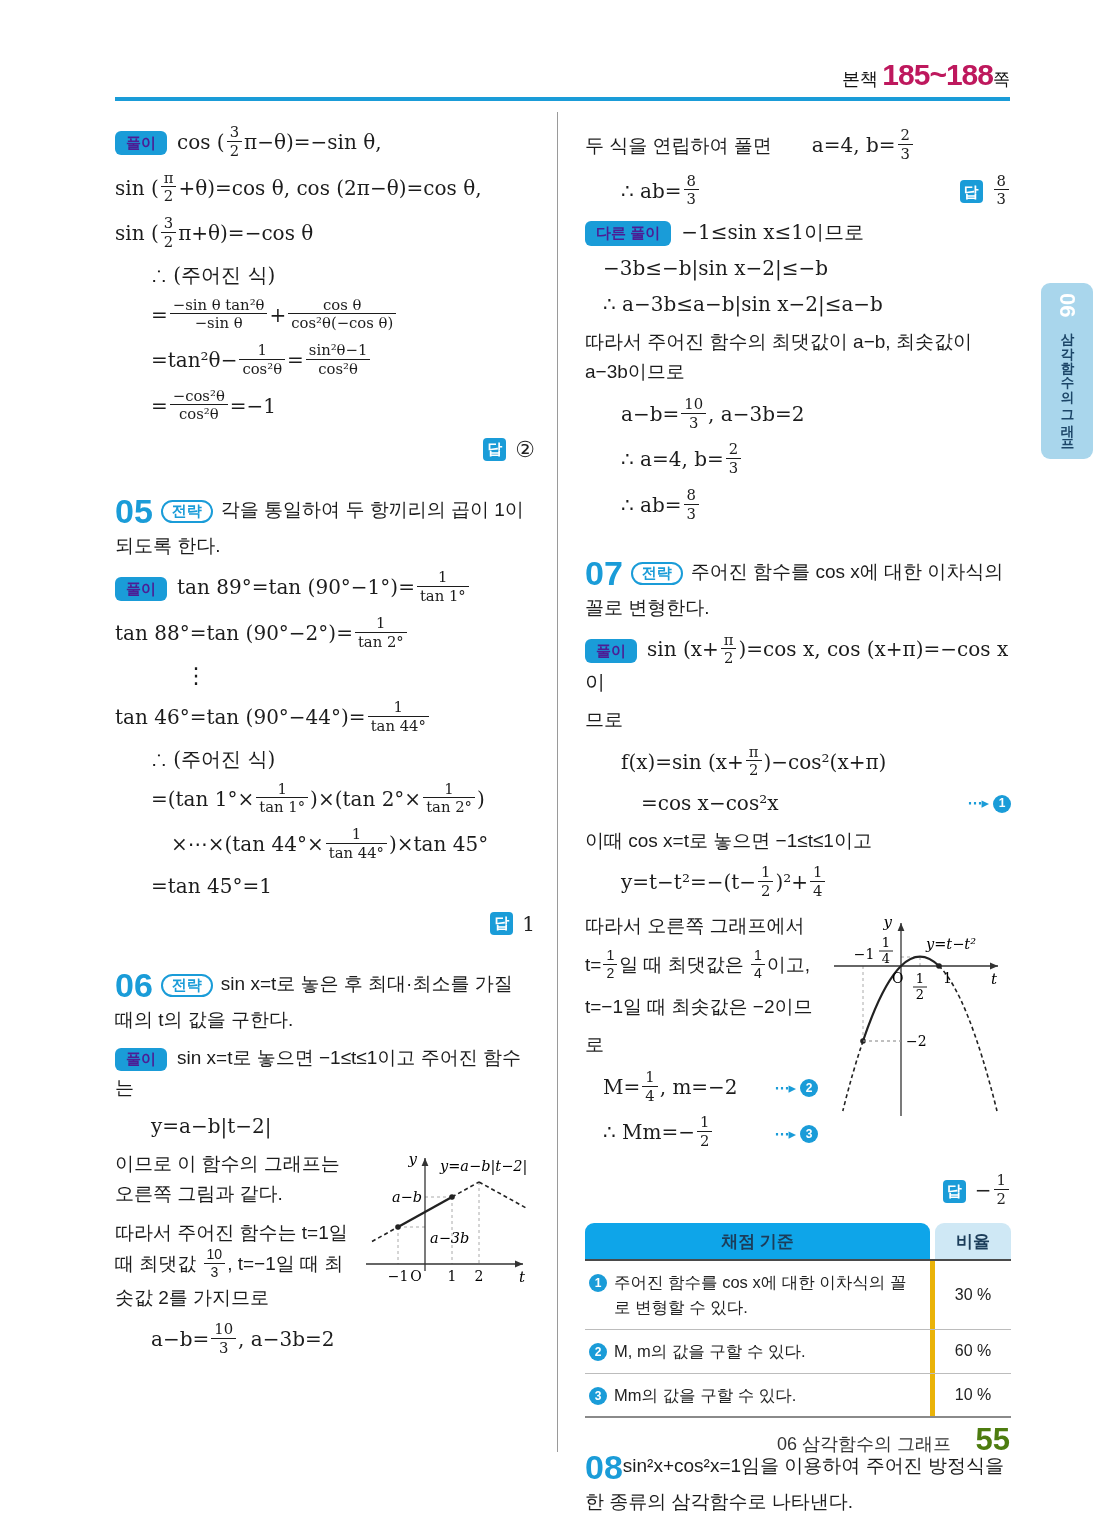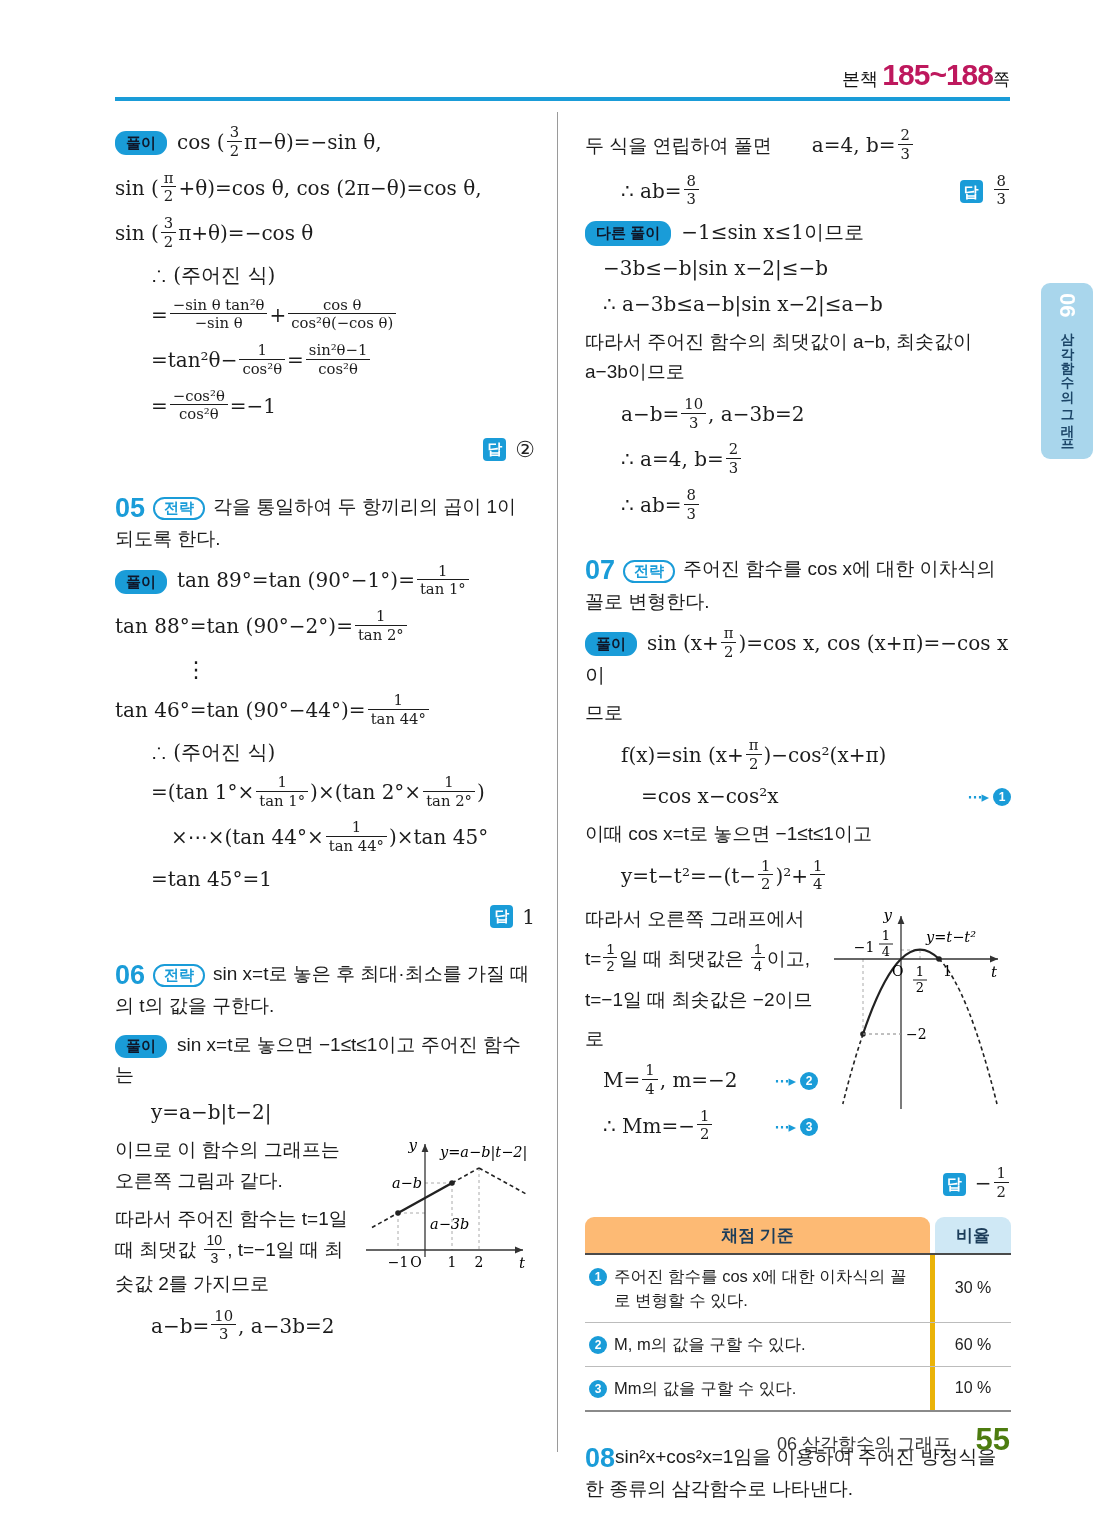--- a/index.html
+++ b/index.html
@@ -29,50 +29,50 @@
   .para{margin:8px 0;}
   .ind1{padding-left:36px;}
   .ind2{padding-left:56px;}
   .ind3{padding-left:18px;}
   .frac{display:inline-flex;flex-direction:column;vertical-align:middle;text-align:center;
         font-size:0.74em;line-height:1.2;margin:0 2px;position:relative;top:-2px;}
   .fnum{padding:0 3px;display:block;}
   .fden{border-top:1.3px solid #1c1c1c;padding:0 3px;display:block;}
   .vdots{padding-left:70px;font-size:22px;letter-spacing:2px;}
   
-  .badge-solid{display:inline-block;background:#1a9cd8;color:#0f172a;border-radius:11px;
+  .badge-solid{display:inline-block;background:#1a9cd8;color:#4c1d95;border-radius:6px;
                padding:2px 11px;font-size:15px;font-weight:bold;font-family:"Liberation Sans",sans-serif;
                vertical-align:middle;margin-right:10px;white-space:nowrap;}
   .badge-outline{display:inline-block;border:2px solid #1a9cd8;color:#1a9cd8;border-radius:13px;
                padding:0px 9px;font-size:15px;font-weight:bold;font-family:"Liberation Sans",sans-serif;
                vertical-align:middle;margin:0 8px;white-space:nowrap;background:#fff;}
   .badge-ans{display:inline-flex;align-items:center;justify-content:center;width:23px;height:23px;
              background:#1a9cd8;color:#fff;border-radius:4px;font-size:15px;font-weight:bold;
              font-family:"Liberation Sans",sans-serif;margin-right:9px;}
-  .sec-num{color:#1a9cd8;font-weight:bold;font-size:27px;font-family:"Liberation Sans",sans-serif;
+  .sec-num{color:#1a9cd8;font-weight:bold;font-size:34px;font-family:"Liberation Sans",sans-serif;
            vertical-align:middle;letter-spacing:0px;}
   .ans-row{display:flex;justify-content:flex-end;align-items:center;margin:12px 0 4px 0;
            font-family:"DejaVu Serif","Liberation Serif",serif;font-size:20px;}
   .row-flex{display:flex;align-items:center;}
   .row-flex .right{margin-left:auto;display:inline-flex;align-items:center;}
   .circled{font-size:22px;}
   .circ{display:inline-flex;align-items:center;justify-content:center;width:18px;height:18px;
         border-radius:50%;background:#1a9cd8;color:#fff;font-size:12px;font-weight:bold;
         font-family:"Liberation Sans",sans-serif;flex:0 0 auto;}
   .dasharrow{color:#1a9cd8;font-weight:bold;font-size:15px;letter-spacing:-1px;margin-right:5px;}
   .refmark{display:inline-flex;align-items:center;}
   .sec-gap{margin-top:30px;}
   
   .graph-float{float:right;margin:0 0 4px 8px;}
   svg text{font-family:"DejaVu Serif","Liberation Serif",serif;}
   .sv-it{font-style:italic;}
   
   .gtable{margin-top:14px;font-family:"Liberation Sans",sans-serif;}
   .t-head{display:flex;gap:5px;}
-  .t-h1{flex:1;background:#fdba74;border-radius:9px 9px 0 0;text-align:center;padding:7px 0 6px 0;
+  .t-h1{flex:1;background:#0ea5e9;border-radius:9px 9px 0 0;text-align:center;padding:7px 0 6px 0;
         font-weight:bold;font-size:17px;color:#1c3d5a;}
   .t-h2{width:76px;background:#cfe8f5;border-radius:9px 9px 0 0;text-align:center;padding:7px 0 6px 0;
         font-weight:bold;font-size:17px;color:#1c3d5a;}
   .t-body{border-top:2px solid #4a4a4a;border-bottom:2px solid #8a8a8a;}
   .t-row{display:flex;border-bottom:1px solid #bcbcbc;align-items:stretch;}
   .t-row:last-child{border-bottom:none;}
   .t-cell{flex:1;padding:9px 8px 9px 4px;display:flex;gap:7px;align-items:flex-start;font-size:16.5px;line-height:1.5;}
   .t-cell .circ{margin-top:4px;}
   .t-rate{width:76px;border-left:5px solid #eab308;display:flex;align-items:center;justify-content:center;
           font-size:16px;color:#222;}

